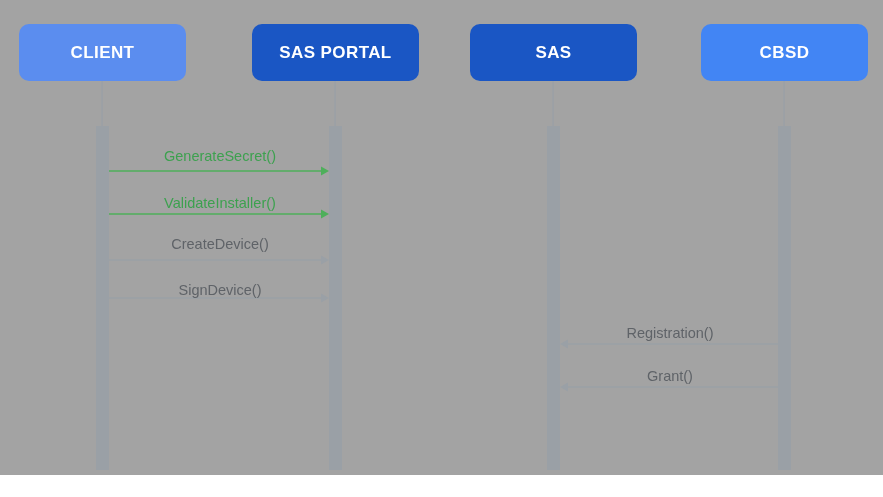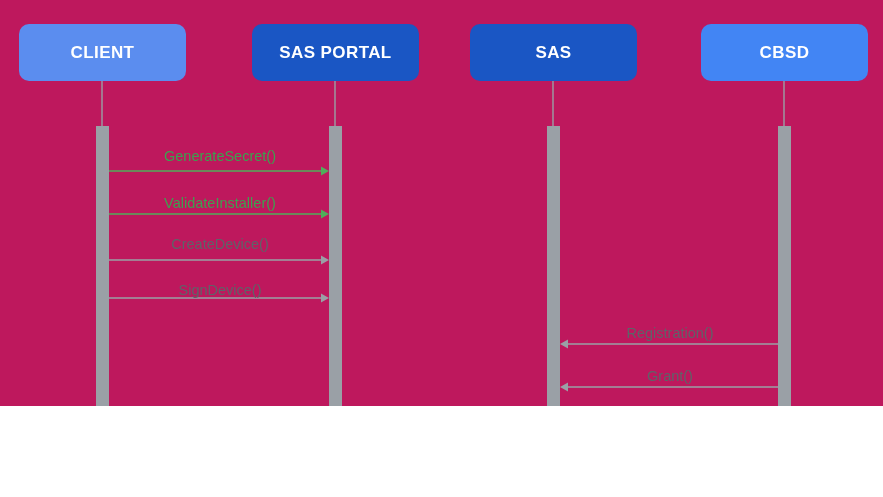--- a/index.html
+++ b/index.html
@@ -8,22 +8,22 @@
     padding: 0;
     background: #ffffff;
   }
   body {
     font-family: "Liberation Sans", sans-serif;
     -webkit-font-smoothing: antialiased;
   }
   #diagram-root {
     position: relative;
     width: 883px;
-    height: 406px;
-    background: #be185d;
+    height: 475px;
+    background: #a3a3a3;
     overflow: hidden;
   }
   #diagram-svg {
     position: absolute;
     top: 0;
     left: 0;
     width: 883px;
     height: 497px;
     display: block;
   }

